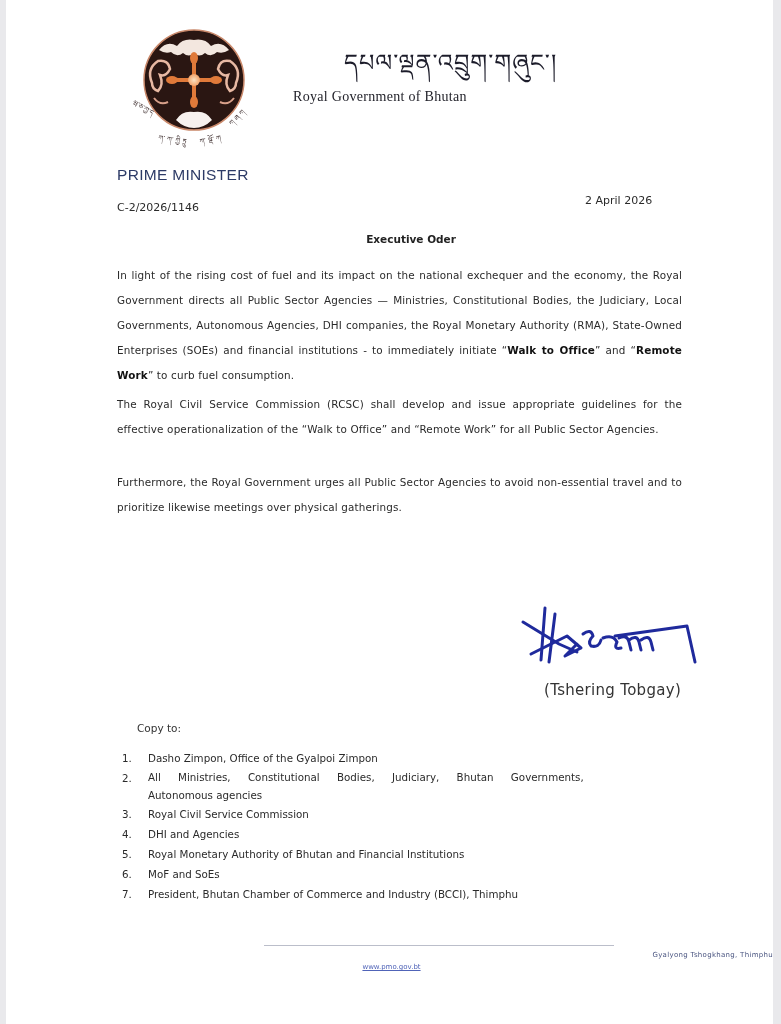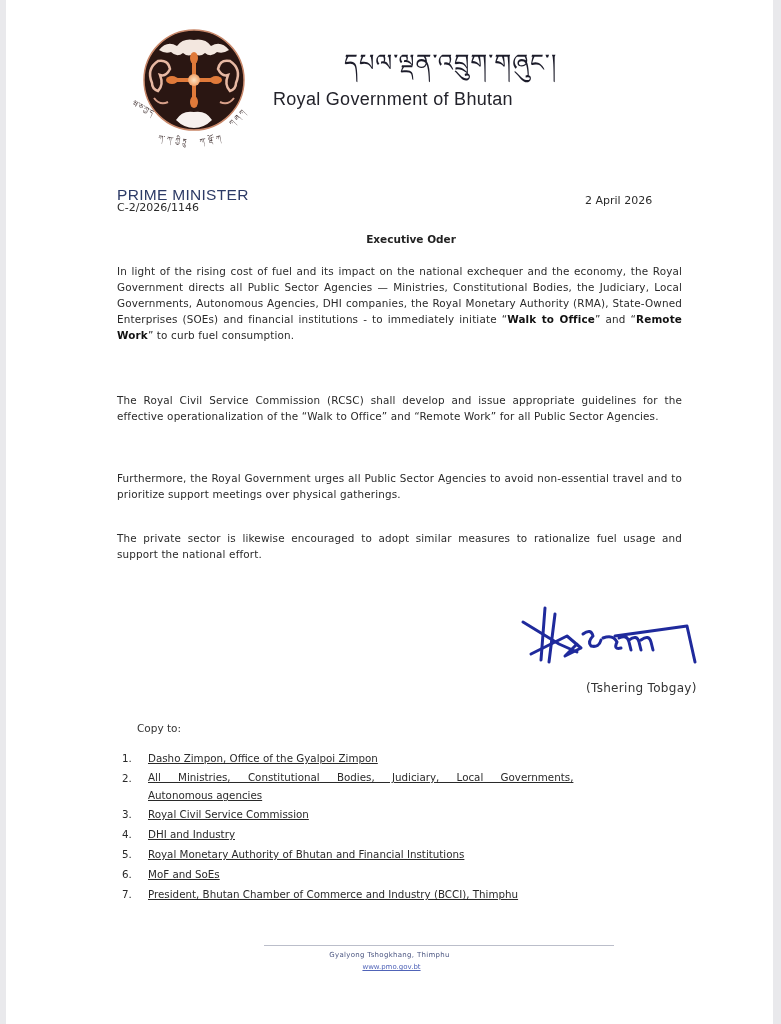--- a/index.html
+++ b/index.html
@@ -13,70 +13,70 @@
     position: absolute; left: 6px; top: 0; width: 767px; height: 1024px;
     background: #ffffff;
   }
   .emblem { position: absolute; left: 118px; top: 28px; width: 140px; height: 125px; }
   .dz-title {
     position: absolute; left: 338px; top: 36px; width: 200px;
     font-family: "DejaVu Serif", serif; font-size: 24px; color: #1c1c2a; letter-spacing: 1px;
     white-space: nowrap;
   }
   .en-title {
-    position: absolute; left: 267px; top: 89px;
-    font-family: Liberation Sans, sans-serif; font-size: 18px; color: #23232b; letter-spacing: 0.3px;
+    position: absolute; left: 287px; top: 89px;
+    font-family: Liberation Serif, serif; font-size: 14px; color: #23232b; letter-spacing: 0.3px;
     white-space: nowrap;
   }
   .pm {
     position: absolute; left: 111px; top: 166px;
-    font-family: "Liberation Sans", sans-serif; font-size: 15.5px; color: #2c3a66; letter-spacing: 0.3px; margin-top: 20px;
+    font-family: "Liberation Sans", sans-serif; font-size: 15.5px; color: #2c3a66; letter-spacing: 0.3px;
   }
   .ref {
     position: absolute; left: 111px; top: 201px; font-size: 11px; color: #2b2b2b;
   }
   .ref b { font-weight: normal; }
   .date {
     position: absolute; left: 579px; top: 194px; font-size: 11px; color: #2b2b2b;
   }
   .subject {
     position: absolute; left: 0; right: 0; top: 233px; text-align: center;
     font-size: 10.5px; font-weight: bold; color: #222; padding-left: 43px;
   }
   .para {
     position: absolute; left: 111px; width: 565px;
-    font-size: 10.4px; line-height: 16px; color: #2a2a2a;
+    font-size: 10.4px; line-height: 25px; color: #2a2a2a;
     text-align: justify; letter-spacing: 0.15px;
   }
   .para b { font-weight: bold; color: #111; }
   .p1 { top: 263px; }
   .p2 { top: 392px; }
   .p3 { top: 470px; }
   .p4 { top: 530px; }
   .signature { position: absolute; left: 513px; top: 604px; width: 200px; height: 70px; }
   .signer {
-    position: absolute; left: 538px; top: 681px; font-size: 12px; color: #333; letter-spacing: 0.3px; margin-left: 42px;
+    position: absolute; left: 538px; top: 681px; font-size: 15px; color: #333; letter-spacing: 0.3px;
   }
   .copy-to {
     position: absolute; left: 111px; top: 722px; font-size: 10.5px; color: #333; margin-left: 20px;
   }
   .copy-list {
     position: absolute; left: 116px; top: 748px; width: 560px; margin: 0; padding: 0; list-style: none;
     font-size: 10.3px; color: #2a2a2a;
   }
   .copy-list li { display: flex; line-height: 20px; }
   .copy-list .num { width: 26px; flex: 0 0 26px; }
-  .copy-list .txt { flex: 1; text-decoration: underline; }
+  .copy-list .txt { flex: 1; }
   .copy-list li.wrap .txt { text-align: justify; text-align-last: left; word-spacing: 14px; line-height: 18px; }
   .copy-list li.wrap .txt span.cont { word-spacing: 0; margin-top: 12px; }
   .footer-rule {
     position: absolute; left: 258px; top: 945px; width: 350px; height: 1px; background: #9ea3b4; opacity: 0.7;
   }
   .footer-addr {
-    position: absolute; left: 0; right: 0; top: 951px; text-align: center;
+    position: absolute; left: 0; right: 0; top: 951px; text-align: right;
     font-size: 7px; color: #4a5580; filter: blur(0.7px); letter-spacing: 0.3px;
   }
   .footer-web {
     position: absolute; left: 4px; right: 0; top: 963px; text-align: center;
     font-size: 7px; color: #5064b8; text-decoration: underline; filter: blur(0.7px);
   }
 </style>
 </head>
 <body>
 
@@ -127,22 +127,21 @@
   <div class="pm">PRIME MINISTER</div>
 
   <div class="ref"><span>C-2/2026/</span><b>1146</b></div>
   <div class="date">2 April 2026</div>
 
   <div class="subject">Executive Oder</div>
 
   <div class="para p1"><span>In light of the rising cost of fuel and its impact on the national exchequer and the economy, the Royal Government directs all Public Sector Agencies — Ministries, Constitutional Bodies, the Judiciary, Local Governments, Autonomous Agencies, DHI companies, the Royal Monetary Authority (RMA), State-Owned Enterprises (SOEs) and financial institutions - to immediately initiate “</span><b>Walk to Office</b><span>” and “</span><b>Remote Work</b><span>” to curb fuel consumption.</span></div>
 
   <div class="para p2">The Royal Civil Service Commission (RCSC) shall develop and issue appropriate guidelines for the effective operationalization of the “Walk to Office” and “Remote Work” for all Public Sector Agencies.</div>
-  <div class="para p3">Furthermore, the Royal Government urges all Public Sector Agencies to avoid non-essential travel and to prioritize support meetings over physical gatherings.</div>
-  <div class="para p4">The private sector is likewise encouraged to adopt similar measures to rationalize fuel usage and support the national effort.</div>
+  <div class="para p3">Furthermore, the Royal Government urges all Public Sector Agencies to avoid non-essential travel and to prioritize likewise meetings over physical gatherings.</div>
 
   <svg class="signature" viewBox="0 0 200 70">
     <g fill="none" stroke="#1f2a9c" stroke-width="3" stroke-linecap="round" stroke-linejoin="round">
       <path d="M4 18 L40 40 L58 48"></path>
       <path d="M26 4 L22 56"></path>
       <path d="M36 10 L30 58"></path>
       <path d="M12 50 L48 32 L62 44 L46 52 L58 40"></path>
       <path d="M64 30 q8 -6 10 2 q-6 6 -2 10 q8 2 10 -6"></path>
       <path d="M84 34 q10 -4 14 4 q-4 8 4 6"></path>
       <path d="M100 34 q8 -4 10 4 l2 8 M110 36 q8 -6 10 2 l2 8 M122 36 q8 -6 10 2 l2 8"></path>
@@ -153,29 +152,29 @@
 
   <div class="copy-to">Copy to:</div>
 
   <ol class="copy-list">
     <li>
         <span class="num">1.</span>
         <span class="txt">Dasho Zimpon, Office of the Gyalpoi Zimpon</span>
       </li>
     <li class="wrap">
         <span class="num">2.</span>
-        <span class="txt"><span>All Ministries, Constitutional Bodies, Judiciary, Local Governments,</span><br><span class="cont">Autonomous agencies</span></span>
+        <span class="txt"><span>All Ministries, Constitutional Bodies, Judiciary, Bhutan Governments,</span><br><span class="cont">Autonomous agencies</span></span>
       </li>
     <li>
         <span class="num">3.</span>
         <span class="txt">Royal Civil Service Commission</span>
       </li>
     <li>
         <span class="num">4.</span>
-        <span class="txt">DHI and Industry</span>
+        <span class="txt">DHI and Agencies</span>
       </li>
     <li>
         <span class="num">5.</span>
         <span class="txt">Royal Monetary Authority of Bhutan and Financial Institutions</span>
       </li>
     <li>
         <span class="num">6.</span>
         <span class="txt">MoF and SoEs</span>
       </li>
     <li>

